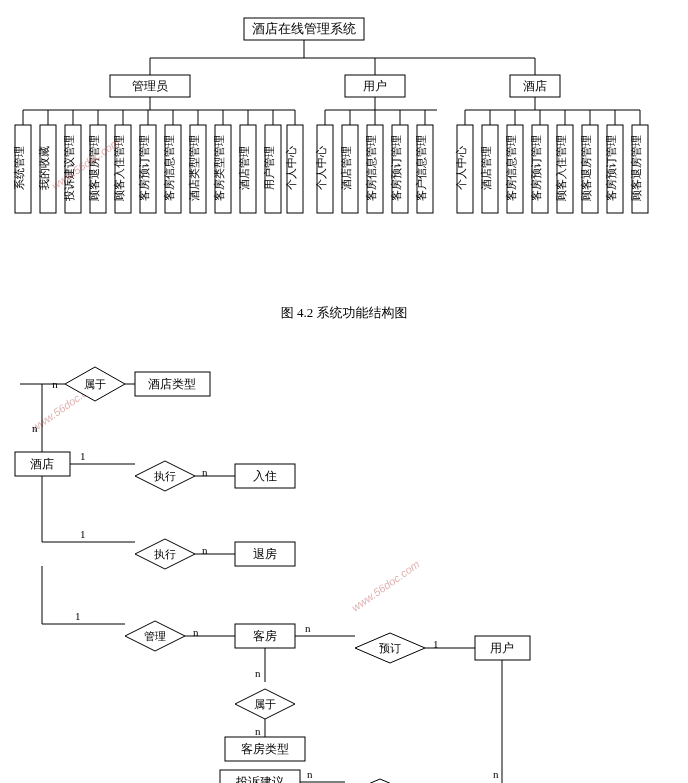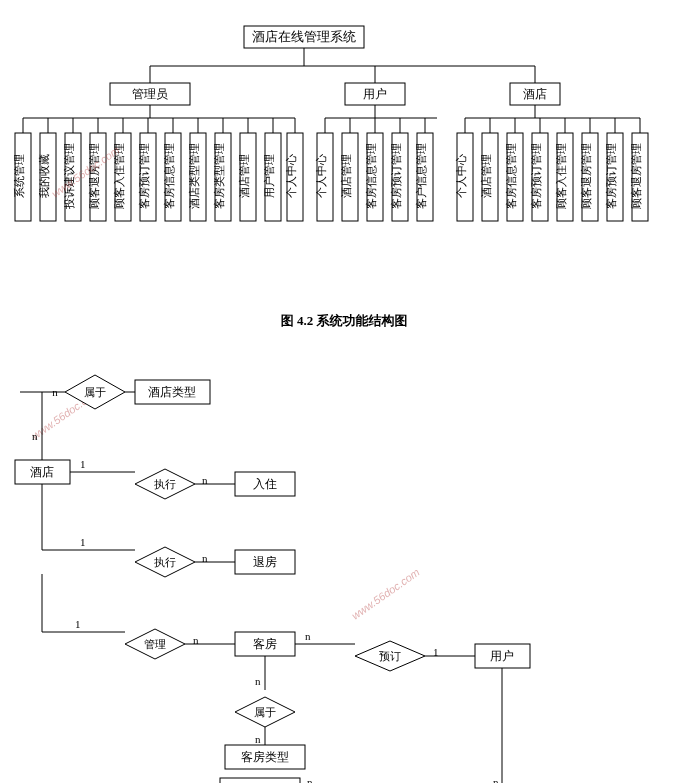--- a/index.html
+++ b/index.html
@@ -14,35 +14,34 @@
     }
     .page {
       width: 688px;
       padding: 10px 5px;
     }
 
     
     .diagram1 {
       position: relative;
       width: 678px;
-      margin: 8px auto;
+      margin: 0 auto;
     }
 
     
     .tree-svg {
       display: block;
       margin: 0 auto;
     }
 
     
     .caption {
       text-align: center;
       font-size: 13px;
       margin: 4px 0 10px 0;
-      font-weight: bold;
     }
 
     
     .er-section {
       position: relative;
       width: 678px;
       margin: 0 auto 0 auto;
     }
 
     .er-svg {

